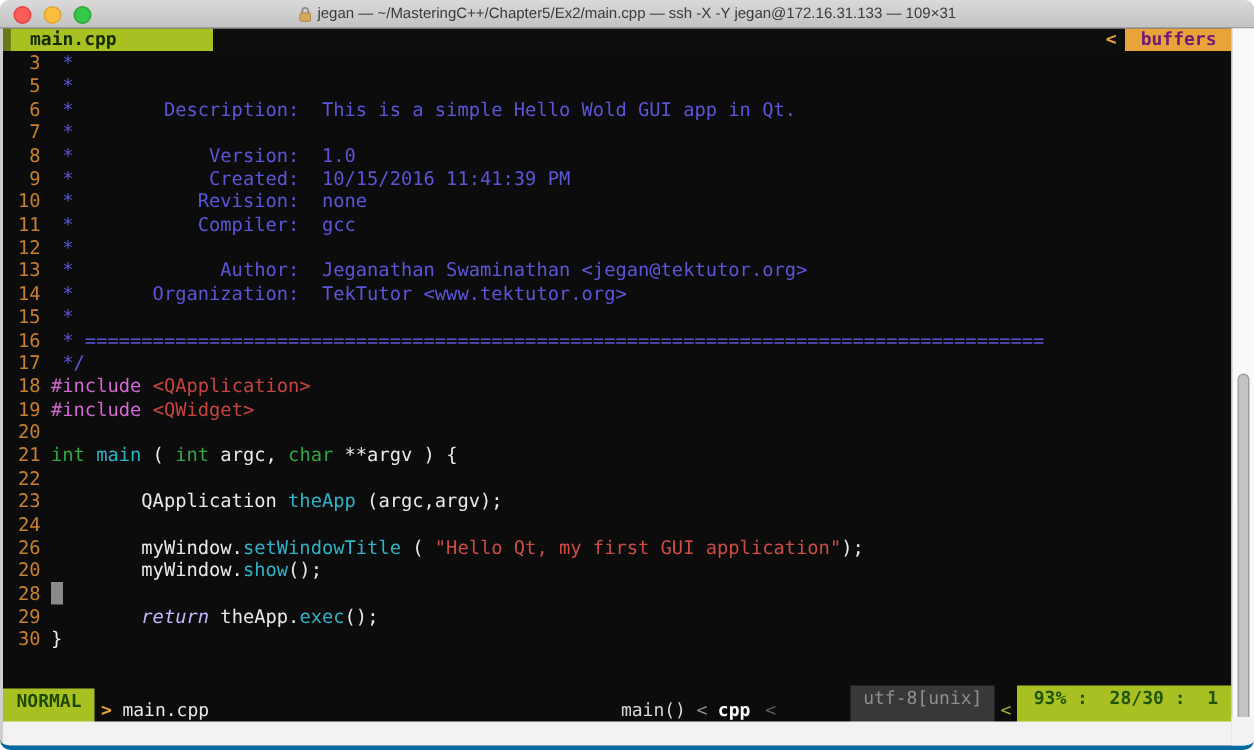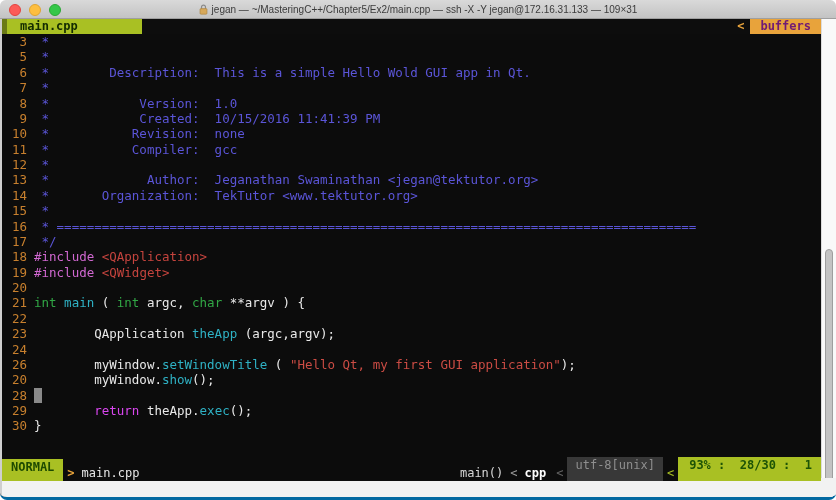--- a/index.html
+++ b/index.html
@@ -46,34 +46,34 @@
   .code-line { height:15.39px; line-height:15.39px; white-space:pre; }
   .gutter-num { display:inline-block; width:25px; margin-right:7px; text-align:right; color:#c8802e; }
   .line-text { white-space:pre; }
   .seg-w   { color:#e9e9e9; }
   .seg-cm  { color:#5b55d8; }
   .seg-inc { color:#d168d1; }
   .seg-hdr { color:#c5443e;text-align:right; }
   .seg-str { color:#cc4c44; }
   .seg-kw  { color:#31a745; }
   .seg-fn  { color:#2fb2c5; }
-  .seg-ret { color:#d946ef; }
+  .seg-ret { color:#c4b5fd;font-style:italic; }
   .seg-cur { background:#8a8a8a; color:#8a8a8a; }
 
   
   .statusline { height:16px; display:flex; align-items:center; background:#0c0c0c; font-size:12px; line-height:16px; white-space:pre; }
   .st-mode { background:#a9c023; color:#1d4a00; font-weight:bold; padding:0 9px; height:28px; }
   .st-sep1 { color:#e8a33b; font-weight:bold; margin:0 7px 0 4px; }
   .st-file { color:#e8e8e8; }
   .st-right { margin-left:auto; display:flex; align-items:center; height:16px; }
   .st-context { color:#d8d8d8; }
   .st-sep-a { color:#9a9a9a; margin:0 7px; }
   .st-ft { color:#ffffff; font-weight:bold; }
   .st-sep-b { color:#636363; margin:0 4px 0 10px; }
-  .st-enc { background:#383838; color:#8f8f8f; padding:0 8px; height:32px; }
+  .st-enc { background:#383838; color:#8f8f8f; padding:0 8px; height:32px;margin-left:46px; }
   .st-sep-c { color:#a9c023; margin:0 4px; }
   .st-pos { background:#a9c023; color:#1d5406; font-weight:bold; padding:0 9px 0 11px; height:32px; }
 
   
   .bottom-strip { height:16px; background:#f2f2f2; }
 
   
   .scroll-strip { width:15px; background:#f9f9f9; border-left:1px solid #dcdcdc; position:relative; }
   .scroll-thumb {
     position:absolute; left:3px; width:8px; top:230px; height:240px;

